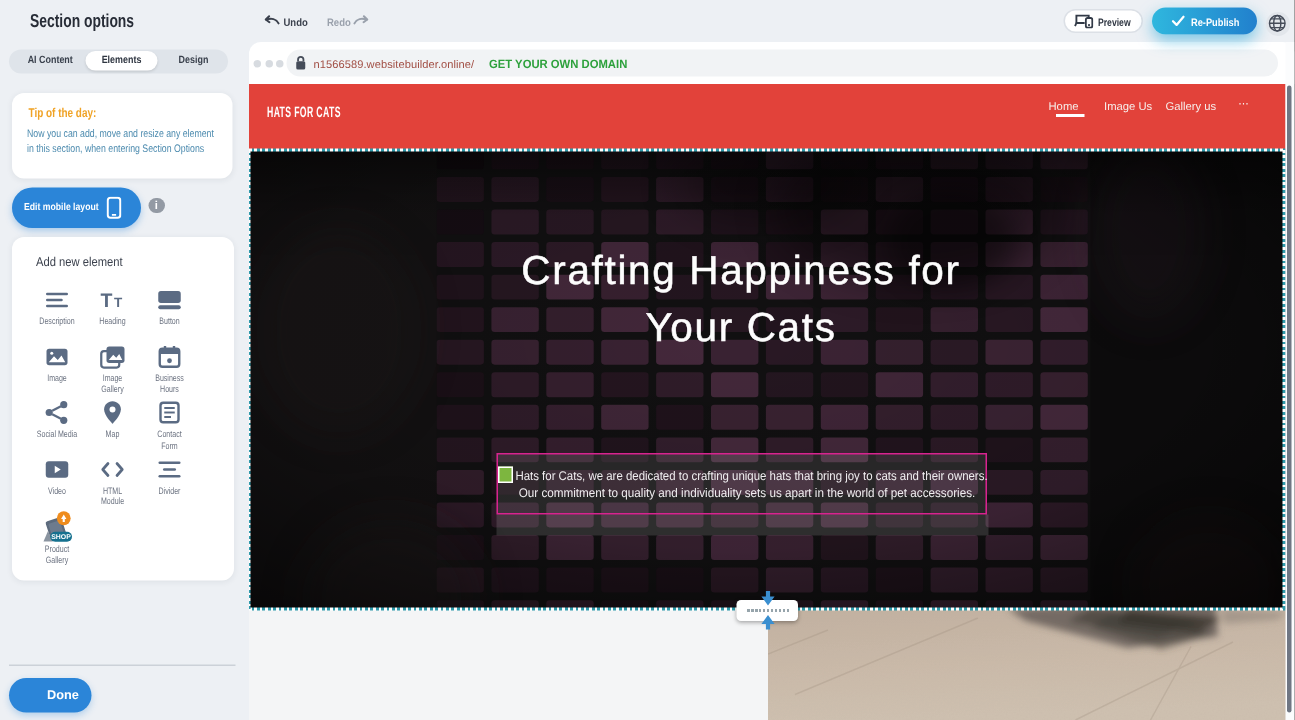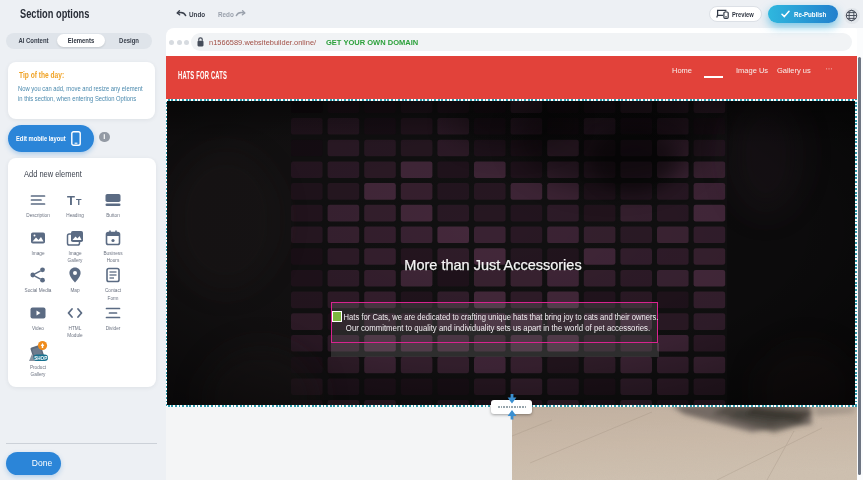--- a/index.html
+++ b/index.html
@@ -21,21 +21,21 @@
       <svg width="7" height="10" viewBox="0 0 7 10">
         <rect x="0.5" y="3.8" width="6" height="5.6" rx="1.1" fill="#454c59"></rect>
         <path d="M1.7 3.8 V2.7 a1.8 1.8 0 0 1 3.6 0 V3.8" fill="none" stroke="#454c59" stroke-width="1.2"></path>
       </svg>
     </div>
 <div class="abs" style="left:209px;top:37.5px;font-size:7.4px;color:#a14e44;letter-spacing:0.05px;">n1566589.websitebuilder.online/</div>
 <div class="abs" style="left:326px;top:38px;font-size:8px;font-weight:bold;color:#2da13c;transform:scaleX(0.94);transform-origin:left center;">GET YOUR OWN DOMAIN</div>
 
 <div class="abs" style="left:166px;top:56px;width:691px;height:44px;background:#e2423a;"></div>
 <div class="abs lx" style="left:178px;top:69.5px;font-size:10px;font-weight:bold;color:#fff;letter-spacing:0.4px;transform:scaleX(0.58);white-space:nowrap;">HATS FOR CATS</div>
-<div class="abs" style="left:672px;top:66px;font-size:7.5px;color:#f7efec;">Home</div>
+<div class="abs" style="left:699px;top:66px;font-size:7.5px;color:#f7efec;">Home</div>
 <div class="abs" style="left:704px;top:76.2px;width:18.5px;height:1.4px;background:#fff;"></div>
 <div class="abs" style="left:736px;top:66px;font-size:7.5px;color:#f7efec;">Image Us</div>
 <div class="abs" style="left:777px;top:66px;font-size:7.5px;color:#f7efec;">Gallery us</div>
 <div class="abs" style="left:825.5px;top:64.5px;font-size:7px;color:#f7efec;">⋯</div>
 
 <div class="abs" style="left:166px;top:100px;width:691px;height:306px;overflow:hidden;">
 <svg width="691" height="306" viewBox="0 0 691 306" style="position:absolute;left:0;top:0">
 <defs>
  <filter id="b18" x="-60%" y="-60%" width="220%" height="220%">
             <feGaussianBlur stdDeviation="14"></feGaussianBlur>
@@ -241,21 +241,21 @@
 <ellipse cx="445" cy="38" rx="95" ry="50" fill="#000" opacity="0.40" filter="url(#b18)"></ellipse>
 <ellipse cx="468" cy="60" rx="42" ry="32" fill="#000" opacity="0.36" filter="url(#b8)"></ellipse>
 <ellipse cx="345" cy="22" rx="60" ry="26" fill="#000" opacity="0.30" filter="url(#b18)"></ellipse>
 <ellipse cx="600" cy="55" rx="38" ry="60" fill="#2a1a26" opacity="0.28" filter="url(#b18)"></ellipse>
 <ellipse cx="640" cy="290" rx="50" ry="45" fill="#201712" opacity="0.35" filter="url(#b18)"></ellipse>
 <rect x="0" y="0" width="691" height="44" fill="url(#topdark)"></rect>
 <rect width="691" height="306" fill="url(#vig)"></rect>
 </svg>
 </div>
 
-<div class="abs" style="left:166px;top:257px;width:654px;text-align:center;color:#f4f4f4;font-size:14.5px;-webkit-text-stroke:0.25px #f4f4f4;">More than Just Accessories</div>
+<div class="abs" style="left:166px;top:161px;width:656px;text-align:center;color:#fdfdfd;font-size:27px;line-height:38px;letter-spacing:1.1px;-webkit-text-stroke:0.35px #fdfdfd;">Crafting Happiness for<br>Your Cats</div>
 
 <div class="abs" style="left:331px;top:343.3px;width:328px;height:13.5px;background:rgba(255,255,255,0.13);"></div>
 
 <div class="abs" style="left:331.3px;top:301.9px;width:326.9px;height:41.4px;border:1.2px solid #d8238f;background:rgba(255,255,255,0.10);"></div>
 <div class="abs cx" style="left:301px;top:312.1px;width:400px;text-align:center;color:#f0eef0;font-size:8.4px;transform:scaleX(0.91);white-space:nowrap;">Hats for Cats, we are dedicated to crafting unique hats that bring joy to cats and their owners.</div>
 <div class="abs cx" style="left:298px;top:322.6px;width:400px;text-align:center;color:#f0eef0;font-size:8.4px;transform:scaleX(0.93);white-space:nowrap;">Our commitment to quality and individuality sets us apart in the world of pet accessories.</div>
 <div class="abs" style="left:331.8px;top:311px;width:10.6px;height:10.6px;background:#7db63f;border:1.2px solid #fff;"></div>
 
 <div class="abs" style="left:166px;top:406px;width:346px;height:74px;background:#f4f5f6;"></div>
 <div class="abs" style="left:512px;top:406px;width:346px;height:74px;overflow:hidden;">
@@ -526,14 +526,14 @@
 <path d="M17.5 3 L19.3 6 L18.2 6 L18.2 8 L16.8 8 L16.8 6 L15.7 6 Z" fill="#fff"></path>
 <rect x="8.5" y="14.5" width="14.5" height="6.6" rx="3.3" fill="#16718f"></rect>
 <text x="15.7" y="19.6" text-anchor="middle" font-family="Liberation Sans" font-weight="bold" font-size="4.6" fill="#fff">SHOP</text>
 </svg>
       </div>
 <div style="font-size:6.2px;line-height:7.6px;color:#6b7280;margin-top:1px;transform:scaleX(0.76);transform-origin:center;">Product<br>Gallery</div>
     </div>
 
 <div class="abs" style="left:6px;top:442.5px;width:151px;height:1px;background:#ccd1d8;"></div>
 <div class="abs" style="left:6px;top:452px;width:55px;height:23px;background:#2b85d8;border-radius:11.5px;box-shadow:0 2px 5px rgba(43,133,216,0.3);"></div>
-<div class="abs" style="left:6px;top:452px;width:72px;text-align:center;font-size:8.5px;font-weight:normal;color:#fff;line-height:23px;">Done</div>
+<div class="abs" style="left:6px;top:452px;width:72px;text-align:center;font-size:8.5px;font-weight:bold;color:#fff;line-height:23px;">Done</div>
 
 </div>
 </body></html>

